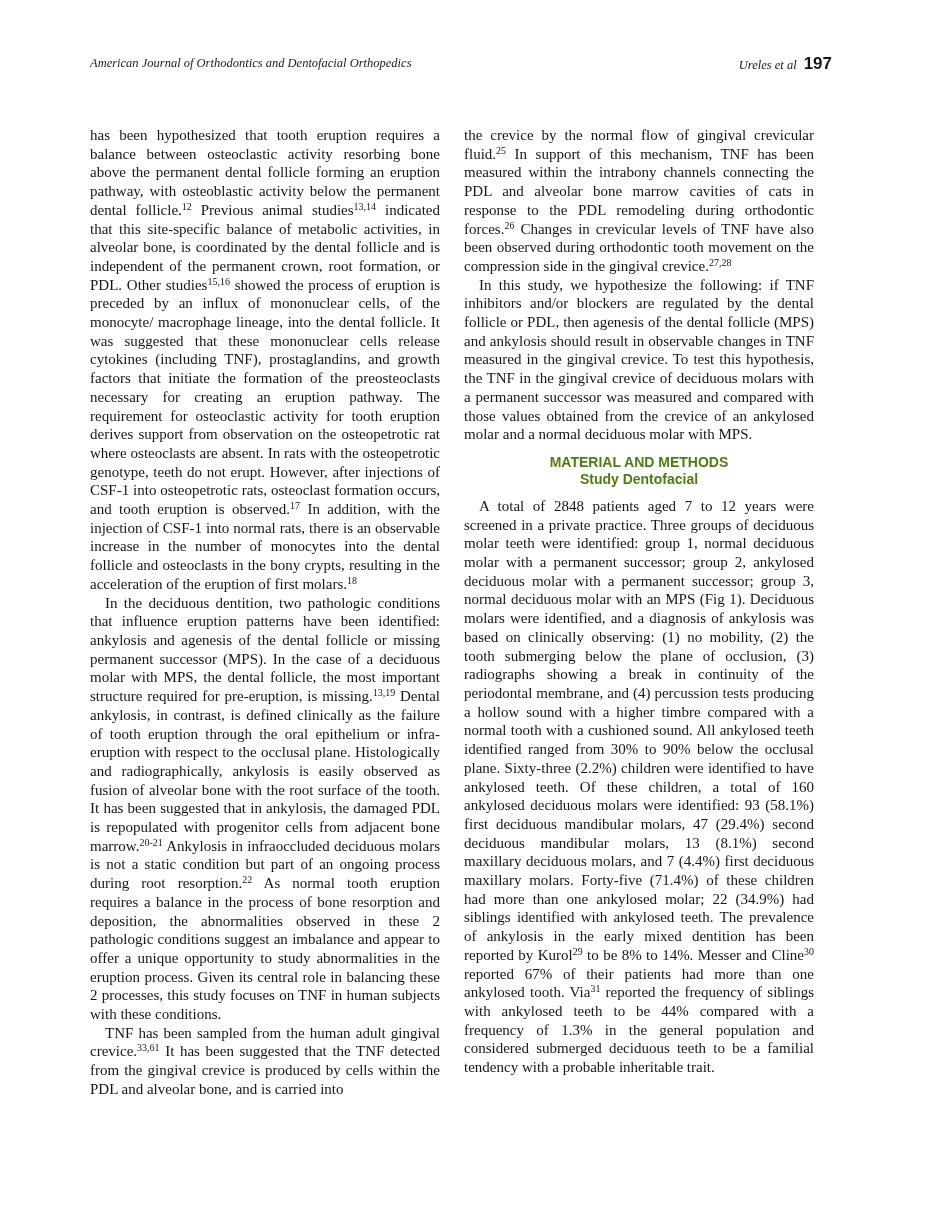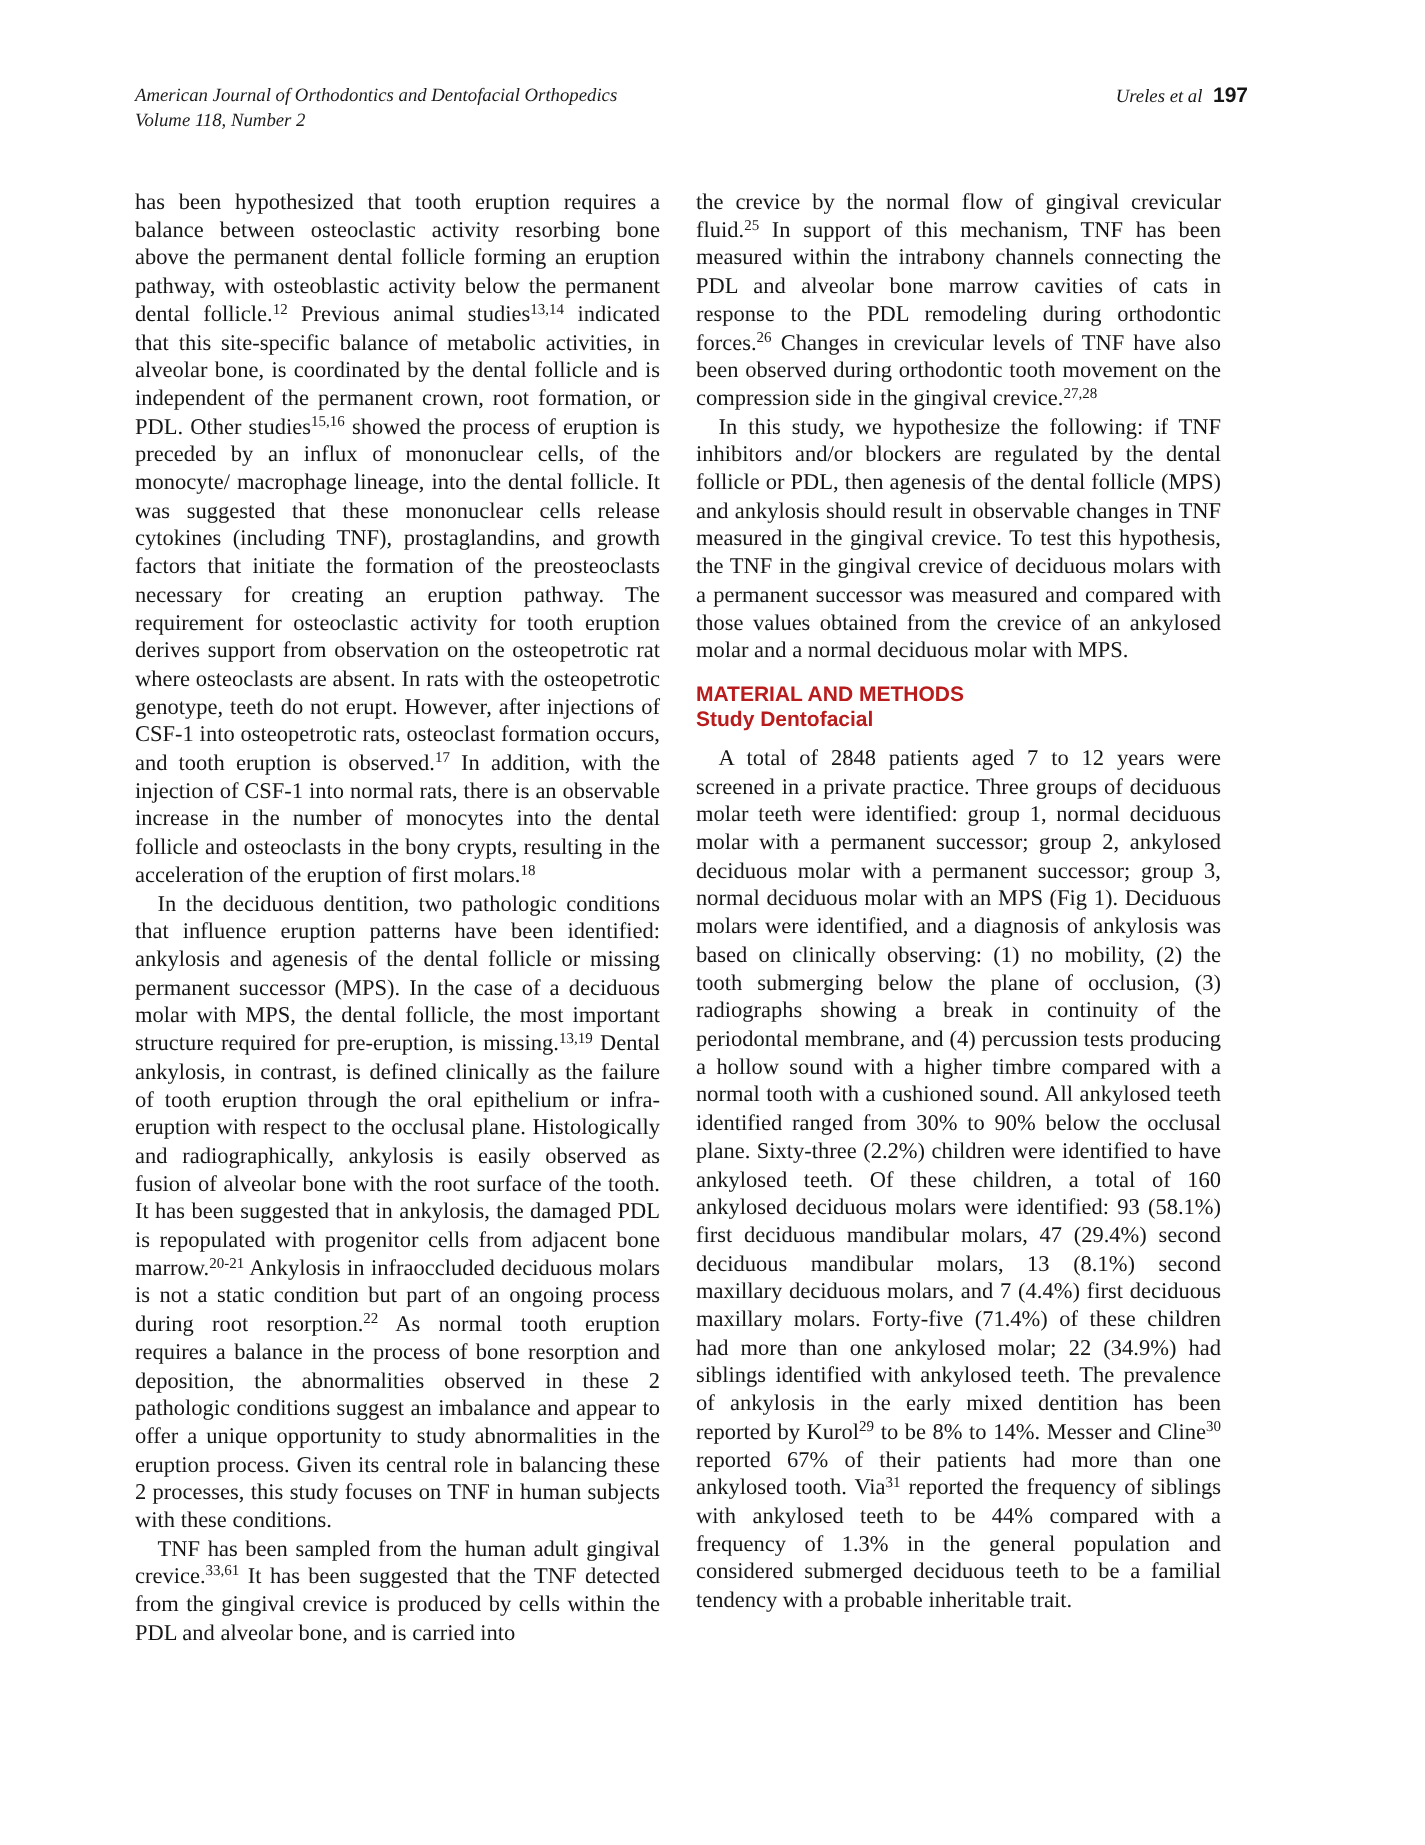--- a/index.html
+++ b/index.html
@@ -33,21 +33,21 @@
     font-family: "Liberation Serif", serif;
     font-style: italic;
     font-size: 12.5px;
     line-height: 17px;
     white-space: nowrap;
   }
   .page-num {
     font-family: "Liberation Sans", sans-serif;
     font-style: normal;
     font-weight: 700;
-    font-size: 14px;
+    font-size: 17px;
     margin-left: 7px;
   }
   .columns {
     position: absolute;
     top: 126px;
     left: 90px;
     width: 742px;
     display: flex;
     gap: 24px;
   }
@@ -67,36 +67,35 @@
     vertical-align: baseline;
     position: relative;
     top: -5px;
     letter-spacing: 0;
   }
   .heading, .subheading {
     font-family: "Liberation Sans", sans-serif;
     font-weight: 700;
     font-size: 14px;
     line-height: 17.5px;
-    text-align: left;
+    text-align: center;
     margin: 0;
-    color: #b91c1c;
+    color: #4d7c0f;
   }
   .heading { margin-top: 10px; }
   .subheading { margin-bottom: 8px; }
 </style>
 </head>
 <body>
 
 <div class="page">
 
   <div class="header">
     <div class="journal-lines">
       <div>American Journal of Orthodontics and Dentofacial Orthopedics</div>
-      <div>Volume 118, Number 2</div>
     </div>
     <div class="running-head">
       <span>Ureles et al</span><span class="page-num">197</span>
     </div>
   </div>
 
   <div class="columns">
     <div class="col">
         <p class="para">has been hypothesized that tooth eruption requires a balance between osteoclastic activity resorbing bone above the permanent dental follicle forming an eruption pathway, with osteoblastic activity below the permanent dental follicle.<sup class="ref">12</sup> Previous animal studies<sup class="ref">13,14</sup> indicated that this site-specific balance of metabolic activities, in alveolar bone, is coordinated by the dental follicle and is independent of the permanent crown, root formation, or PDL. Other studies<sup class="ref">15,16</sup> showed the process of eruption is preceded by an influx of mononuclear cells, of the monocyte/ macrophage lineage, into the dental follicle. It was suggested that these mononuclear cells release cytokines (including TNF), prostaglandins, and growth factors that initiate the formation of the preosteoclasts necessary for creating an eruption pathway. The requirement for osteoclastic activity for tooth eruption derives support from observation on the osteopetrotic rat where osteoclasts are absent. In rats with the osteopetrotic genotype, teeth do not erupt. However, after injections of CSF-1 into osteopetrotic rats, osteoclast formation occurs, and tooth eruption is observed.<sup class="ref">17</sup> In addition, with the injection of CSF-1 into normal rats, there is an observable increase in the number of monocytes into the dental follicle and osteoclasts in the bony crypts, resulting in the acceleration of the eruption of first molars.<sup class="ref">18</sup></p>
         <p class="para indent">In the deciduous dentition, two pathologic conditions that influence eruption patterns have been identified: ankylosis and agenesis of the dental follicle or missing permanent successor (MPS). In the case of a deciduous molar with MPS, the dental follicle, the most important structure required for pre-eruption, is missing.<sup class="ref">13,19</sup> Dental ankylosis, in contrast, is defined clinically as the failure of tooth eruption through the oral epithelium or infra-eruption with respect to the occlusal plane. Histologically and radiographically, ankylosis is easily observed as fusion of alveolar bone with the root surface of the tooth. It has been suggested that in ankylosis, the damaged PDL is repopulated with progenitor cells from adjacent bone marrow.<sup class="ref">20-21</sup> Ankylosis in infraoccluded deciduous molars is not a static condition but part of an ongoing process during root resorption.<sup class="ref">22</sup> As normal tooth eruption requires a balance in the process of bone resorption and deposition, the abnormalities observed in these 2 pathologic conditions suggest an imbalance and appear to offer a unique opportunity to study abnormalities in the eruption process. Given its central role in balancing these 2 processes, this study focuses on TNF in human subjects with these conditions.</p>

